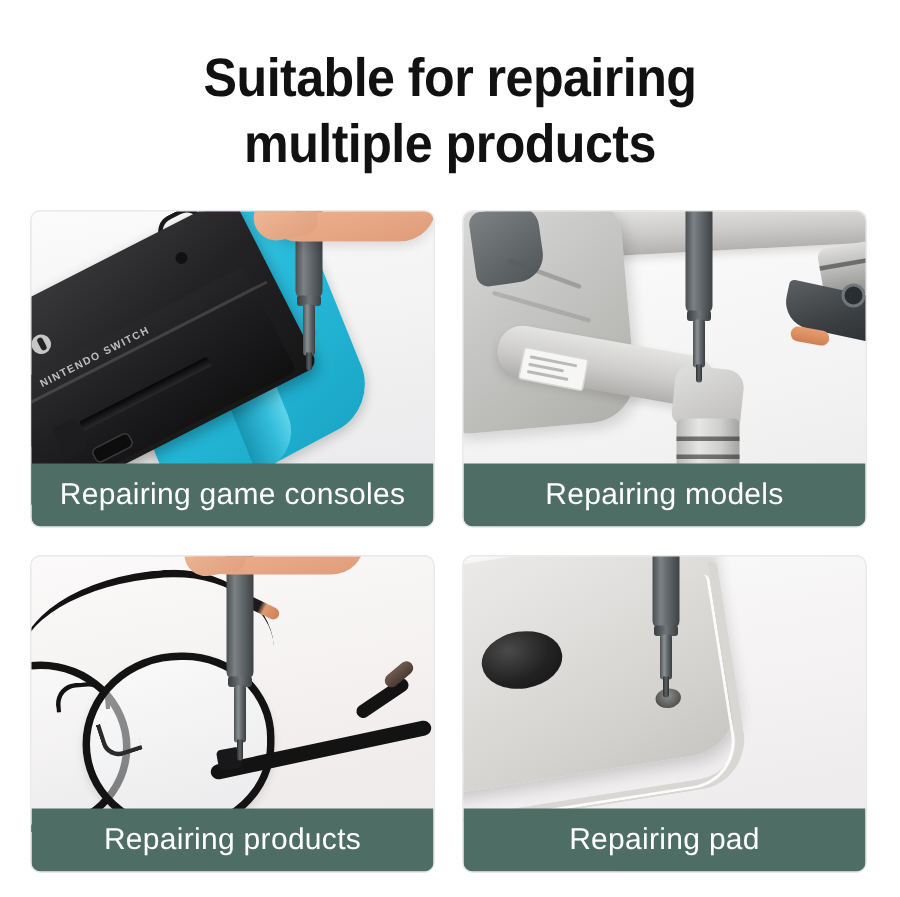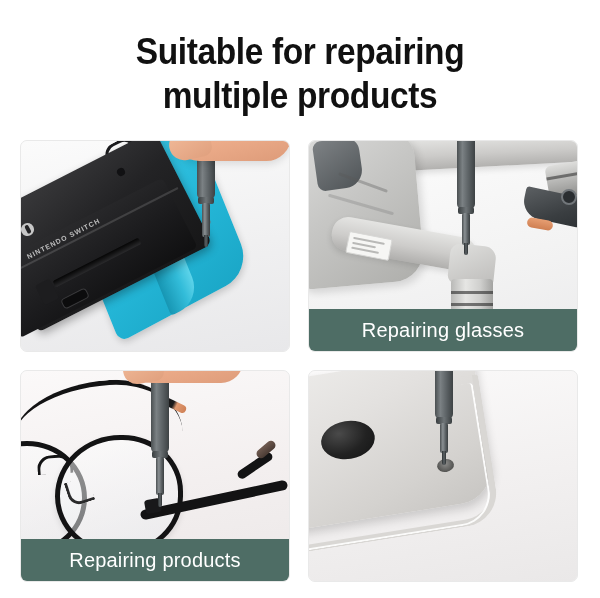--- a/index.html
+++ b/index.html
@@ -620,20 +620,21 @@
       <div class="sw-dot2"></div>
       <div class="driver">
         <div class="grip"></div>
         <div class="collar"></div>
         <div class="shaft"></div>
         <div class="tip"></div>
       </div>
       <div class="hand1"></div>
       <div class="thumb1"></div>
     </div>
+    <div class="caption">Repairing game consoles</div>
   </div>
 
   <div class="card p2">
     <div class="photo">
       <div class="bg"></div>
       <div class="dr-arm-top"></div>
       <div class="dr-motor-r"></div>
       <div class="dr-prop"></div>
       <div class="dr-prop-tip"></div>
       <div class="dr-prop-hub"></div>
@@ -649,21 +650,21 @@
         </div>
       <div class="dr-hub"></div>
       <div class="dr-motor-b"></div>
       <div class="driver">
         <div class="grip"></div>
         <div class="collar"></div>
         <div class="shaft"></div>
         <div class="tip"></div>
       </div>
     </div>
-    <div class="caption">Repairing glasses</div>
+    <div class="caption">Repairing models</div>
   </div>
 
   <div class="card p3">
     <div class="photo">
       <div class="bg"></div>
       <div class="gl-temple-back"></div>
       <div class="gl-temple-tip-back"></div>
       <div class="gl-lens2"></div>
       <div class="gl-bridge"></div>
       <div class="gl-lens"></div>
@@ -692,15 +693,16 @@
       <div class="pad-chamfer"></div>
       <div class="pad-foot"></div>
       <div class="pad-screw"></div>
       <div class="driver">
         <div class="grip"></div>
         <div class="collar"></div>
         <div class="shaft"></div>
         <div class="tip"></div>
       </div>
     </div>
+    <div class="caption">Repairing pad</div>
   </div>
 
 </div>
 
 </body></html>

